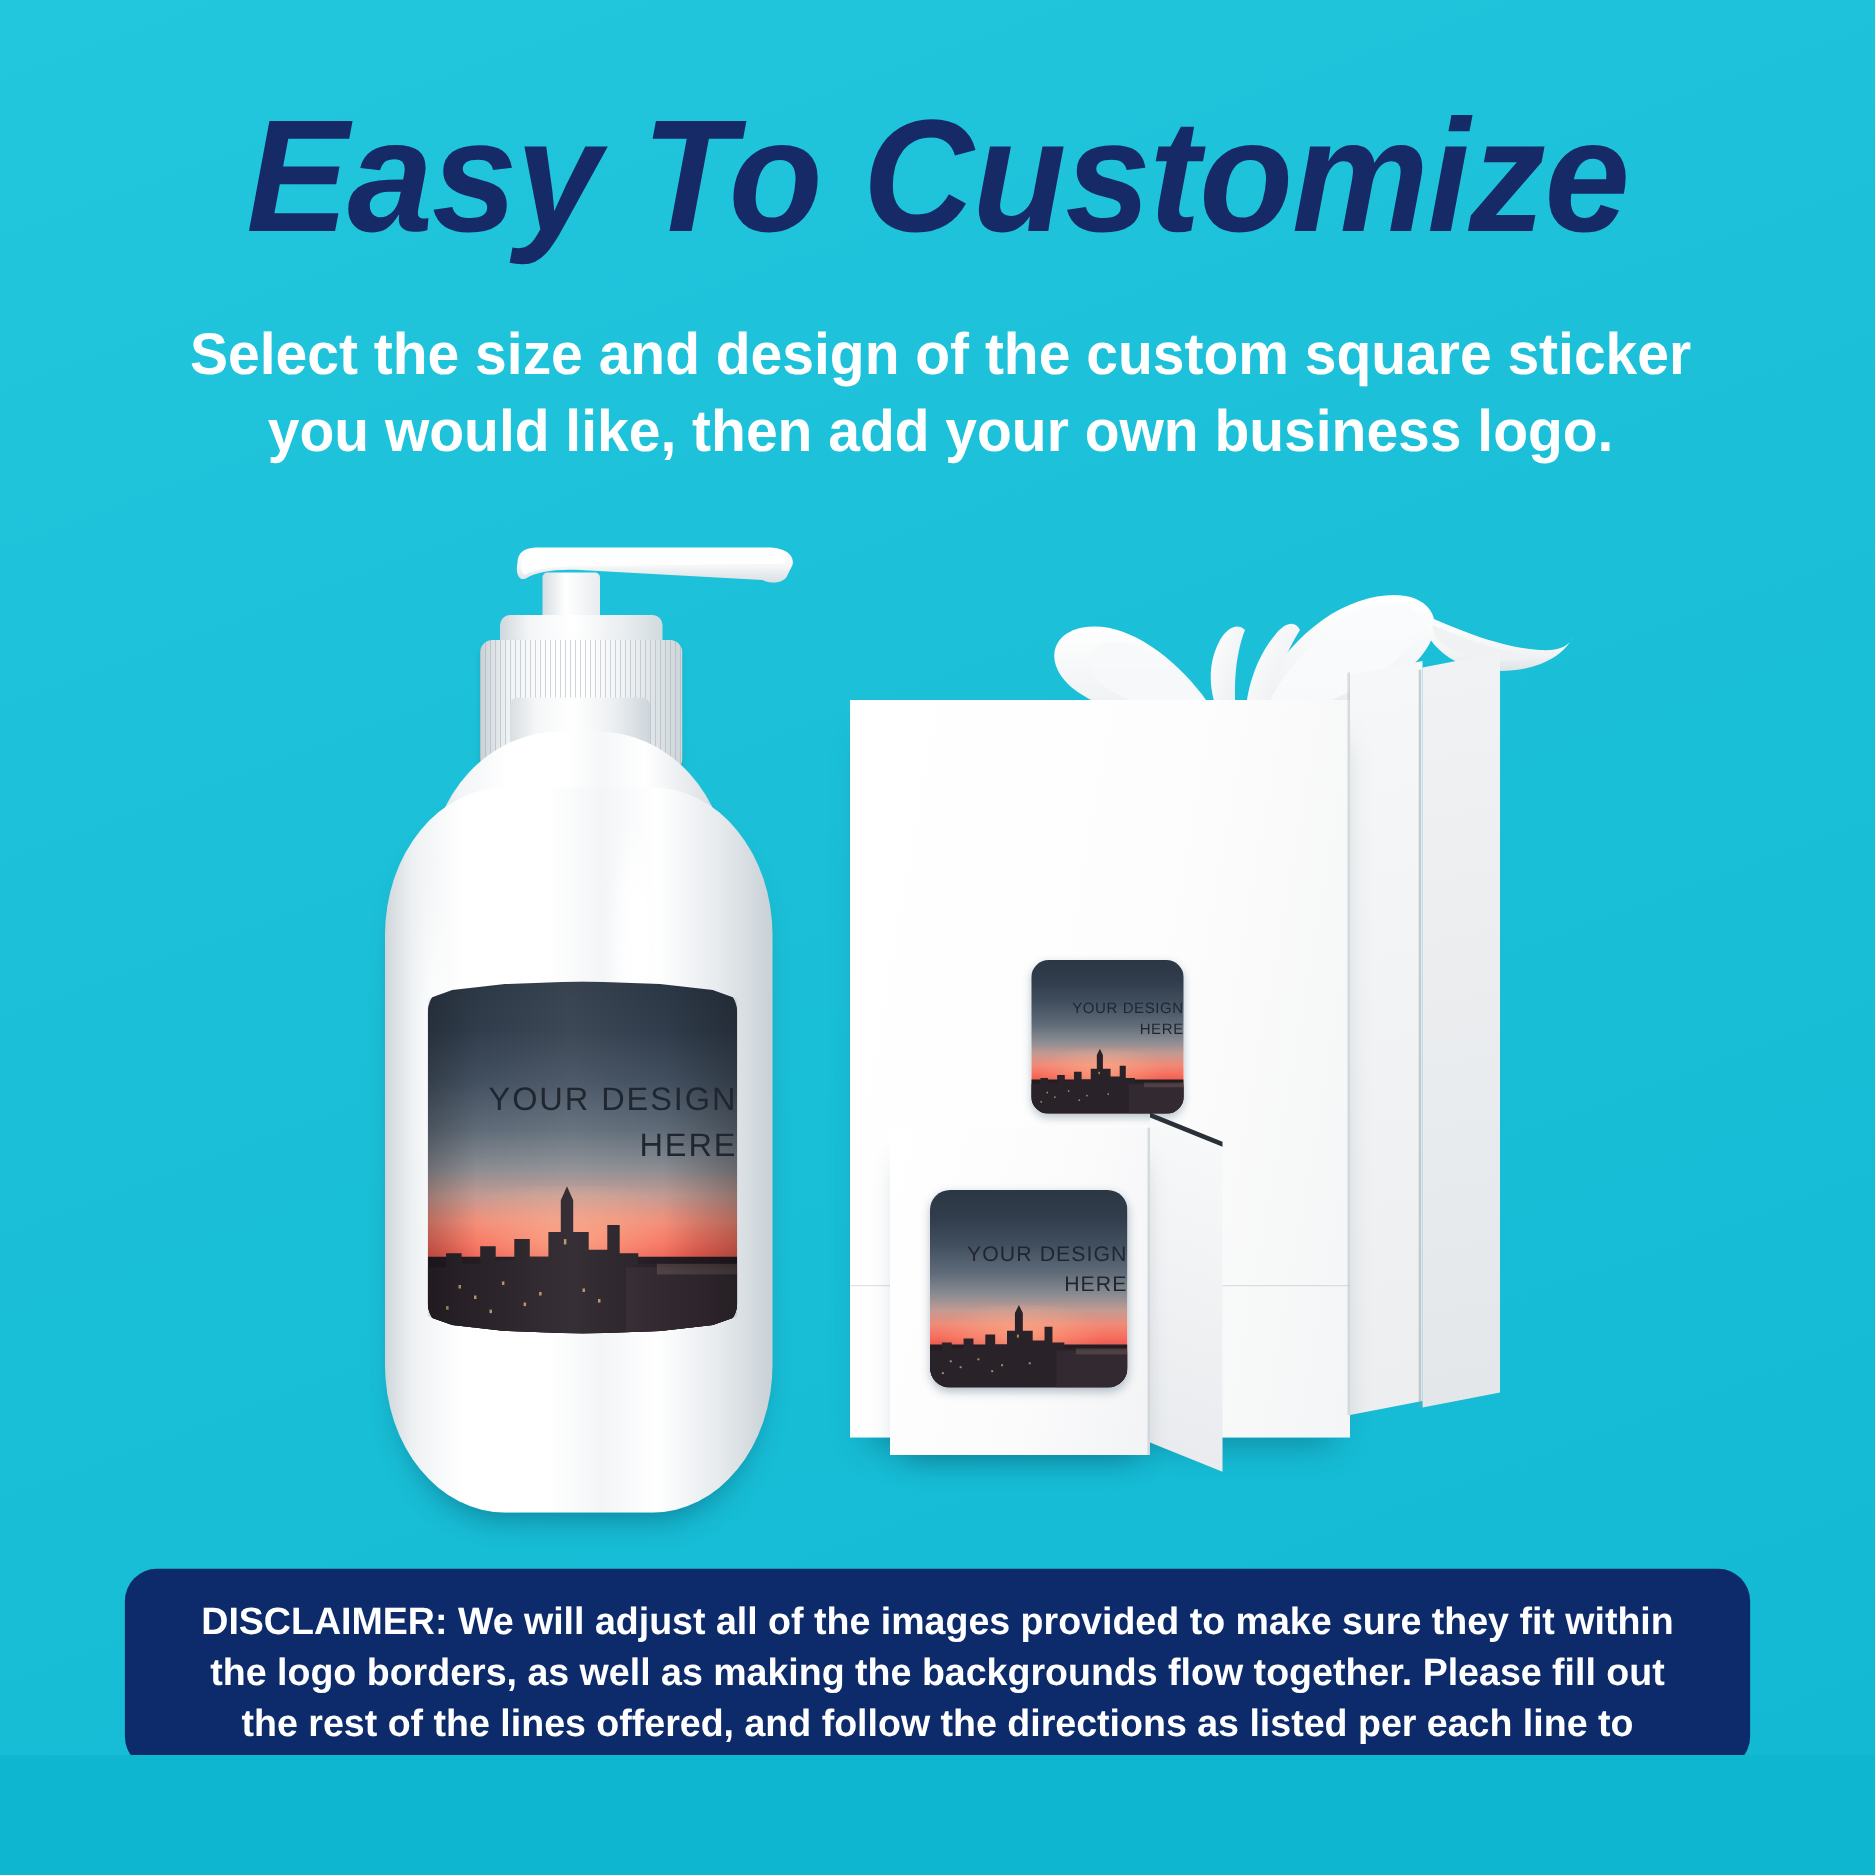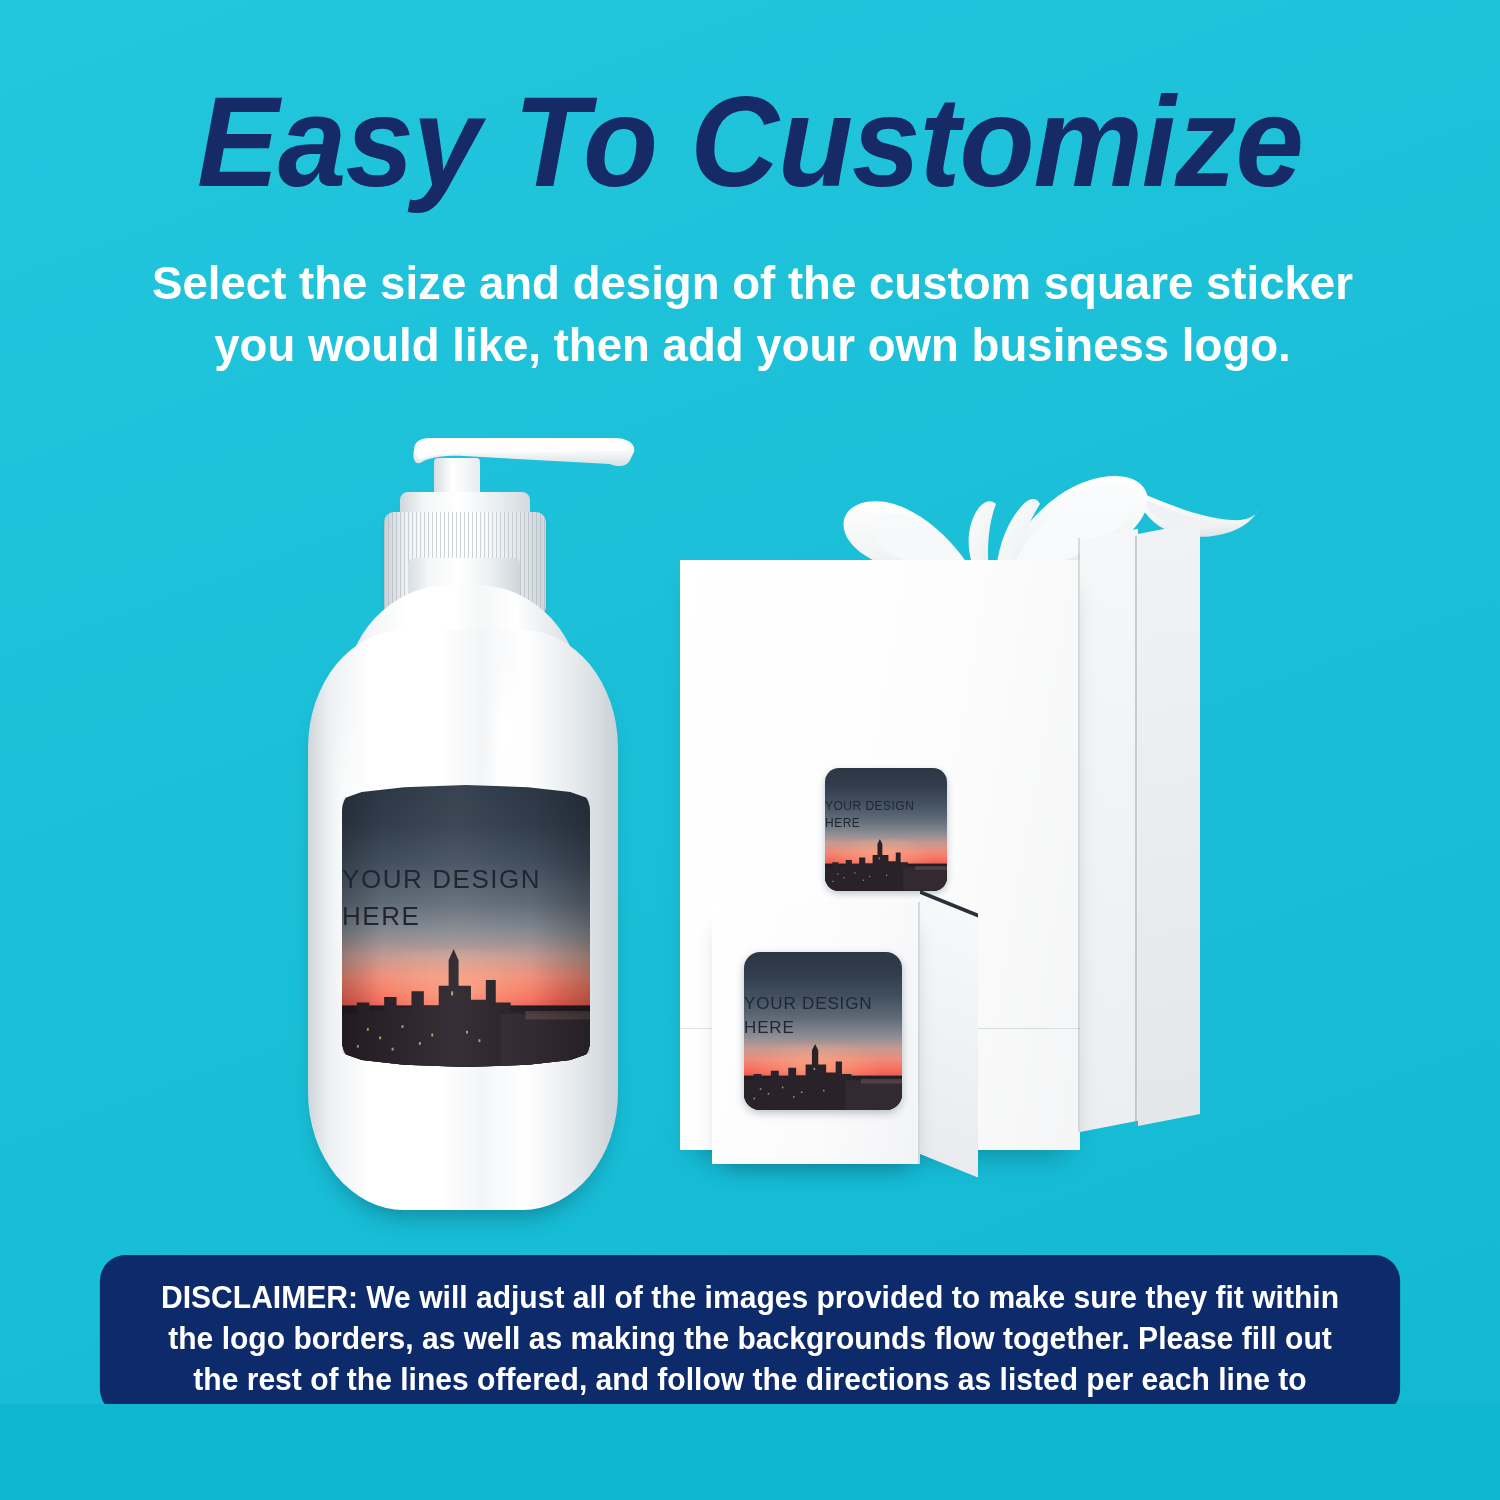--- a/index.html
+++ b/index.html
@@ -360,21 +360,21 @@
     height: 26%;
     background: radial-gradient(ellipse 60% 100% at 46% 60%, rgba(255,190,150,0.55) 0%, rgba(255,140,110,0.0) 70%);
   }
   .city { position: absolute; left: 0; bottom: 0; width: 100%; height: 42%; }
   .city svg { display: block; width: 100%; height: 100%; }
 
   .sticker-text {
     position: absolute;
     left: 0; right: 0;
     top: 26%;
-    text-align: left;
+    text-align: right;
     font-family: "Liberation Sans", sans-serif;
     font-weight: 300;
     color: #1f2630;
     line-height: 1.42;
     letter-spacing: 0.06em;
     z-index: 4;
   }
   .btl-label .sticker-text { font-size: 26px; top: 27%; }
   .gb-sticker .sticker-text { font-size: 12px; top: 24%; letter-spacing: 0.04em; }
   .sb-sticker .sticker-text { font-size: 17px; top: 25%; letter-spacing: 0.05em; }

